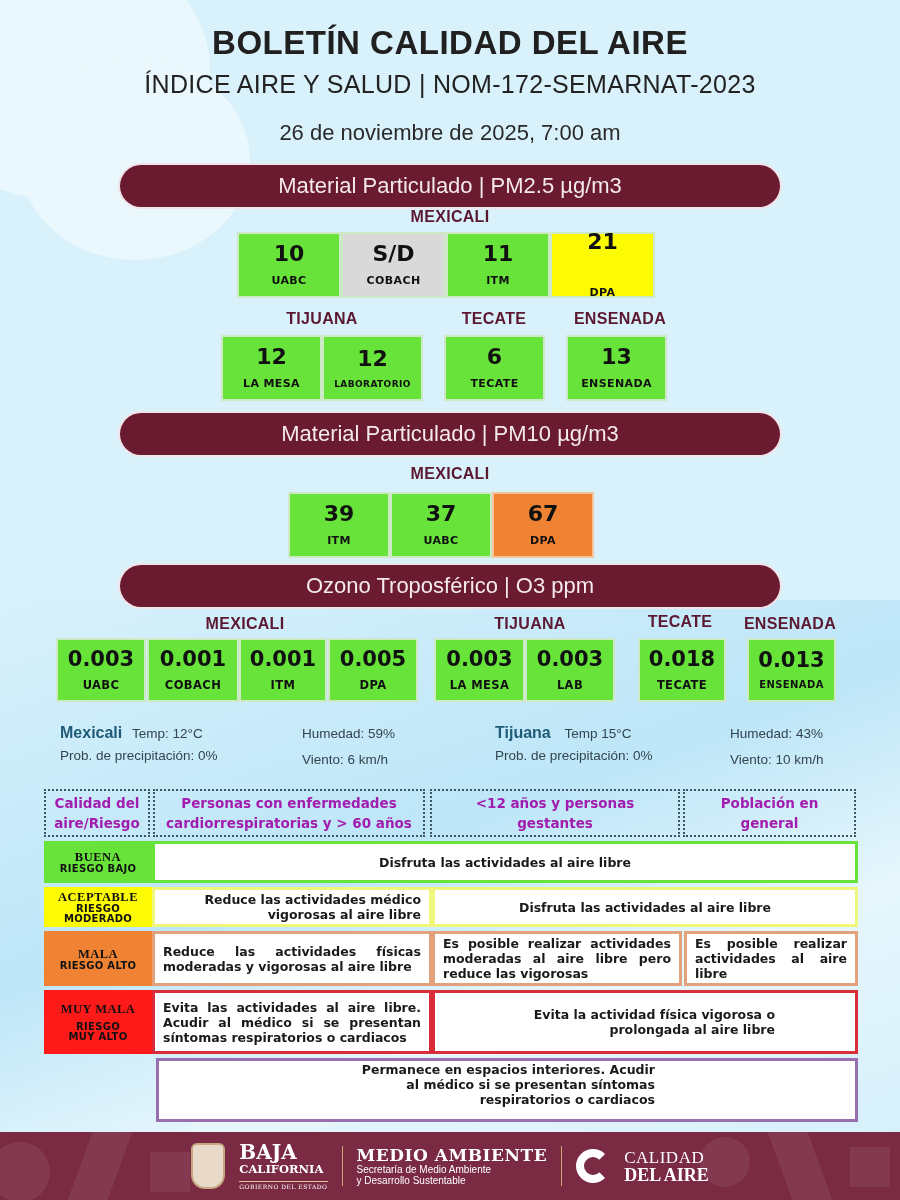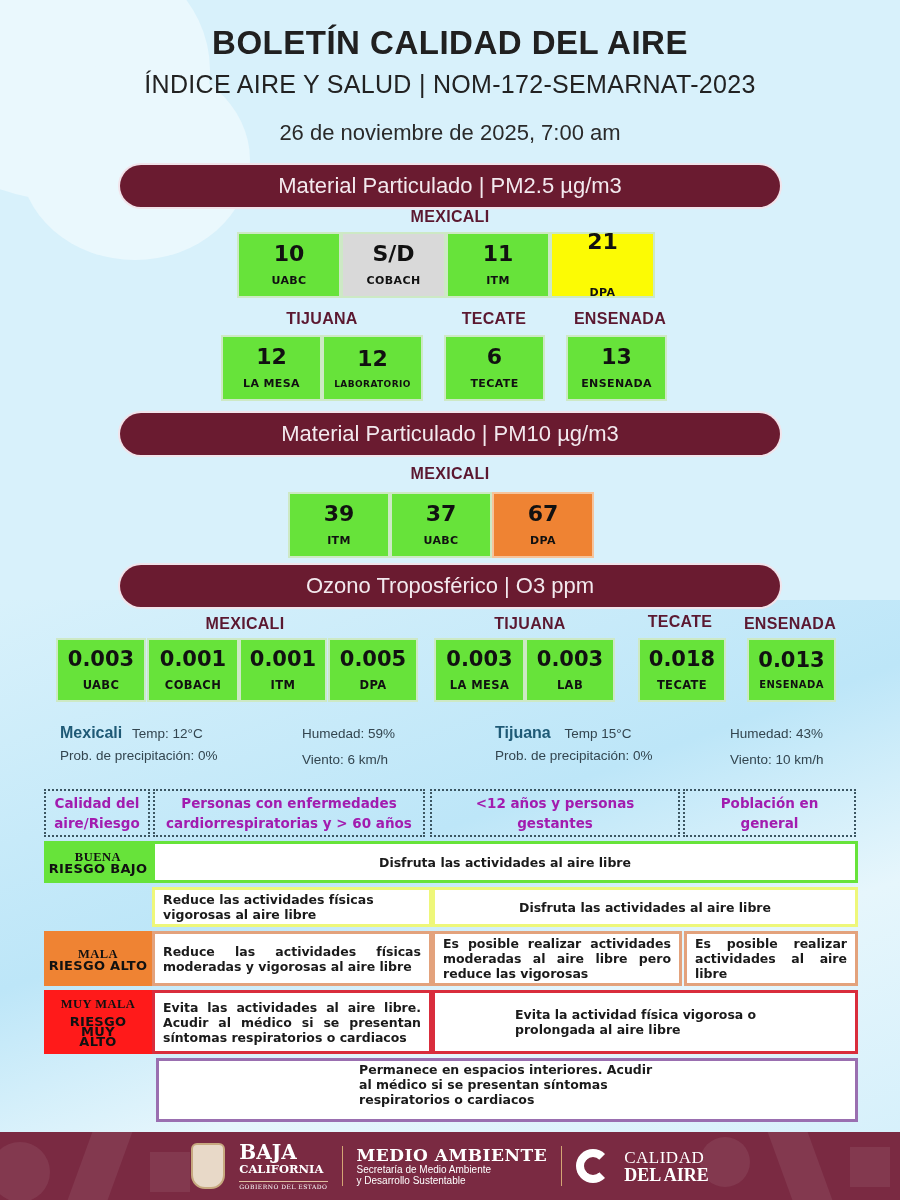--- a/index.html
+++ b/index.html
@@ -46,24 +46,24 @@
 
   .hdr-cell {
     position: absolute; border: 2px dotted #3b5561; display: flex; align-items: center; justify-content: center;
     text-align: center; font-family: "DejaVu Sans", sans-serif; font-weight: 700; font-size: 13.5px; line-height: 20px; color: #a21caf;
   }
   .risk-label {
     position: absolute; display: flex; flex-direction: column; align-items: center; justify-content: center; text-align: center;
     font-family: "DejaVu Sans", sans-serif; font-weight: 700; color: #111;
   }
   .risk-label .main { font-size: 12.5px; letter-spacing: 0.5px; line-height: 14px; font-family: Liberation Serif, serif; }
-  .risk-label .sub { font-size: 13px; letter-spacing: 0.3px; line-height: 10px; }
+  .risk-label .sub { font-size: 10px; letter-spacing: 0.3px; line-height: 10px; }
   .rec {
     position: absolute; background: #fff; display: flex; align-items: center; justify-content: center;
-    font-family: "DejaVu Sans", sans-serif; font-weight: 700; font-size: 12.5px; line-height: 15px; color: #1a1a1a; text-align: left; padding: 2px 8px;
+    font-family: "DejaVu Sans", sans-serif; font-weight: 700; font-size: 12.5px; line-height: 15px; color: #1a1a1a; text-align: right; padding: 2px 8px;
   }
   .rec.just { text-align: justify; justify-content: flex-start; text-align-last: left; }
 
   .footer {
     position: absolute; left: 0; top: 1132px; width: 900px; height: 68px; z-index: 2;
     background: #7a2a42; overflow: hidden;
   }
   .footer .pat { position: absolute; background: rgba(255,255,255,0.07); }
   .footer .logos { position: absolute; left: 0; top: 0; width: 900px; height: 68px; display: flex; align-items: center; justify-content: center; gap: 14px; color: #fff; }
   .crest { width: 34px; height: 46px; border-radius: 6px 6px 14px 14px; background: #e8d9c8; border: 2px solid #c7a97f; }
@@ -216,21 +216,25 @@
   <div class="hdr-cell" style="left:153px; top:789px; width:272px; height:48px;">Personas con enfermedades cardiorrespiratorias y &gt; 60 años</div>
   <div class="hdr-cell" style="left:430px; top:789px; width:250px; height:48px; padding:0 40px;">&lt;12 años y personas gestantes</div>
   <div class="hdr-cell" style="left:683px; top:789px; width:173px; height:48px; padding:0 20px;">Población en general</div>
 
   <div class="risk-label" style="left:44px; top:841px; width:108px; height:42px; background:#67e33a;">
     <span class="main">BUENA</span>
     <span class="sub">RIESGO BAJO</span>
   </div>
   <div class="rec" style="left:152px; top:841px; width:706px; height:42px; border:3px solid #67e33a;">Disfruta las actividades al aire libre</div>
 
-  <div class="rec" style="left:152px; top:887px; width:280px; height:40px; border:3px solid #eef77a;">Reduce las actividades físicas vigorosas al aire libre</div>
+  <div class="risk-label" style="left:44px; top:887px; width:108px; height:40px; background:#fcfb04;">
+    <span class="main">ACEPTABLE</span>
+    <span class="sub" style="width:70px;">RIESGO MODERADO</span>
+  </div>
+  <div class="rec" style="left:152px; top:887px; width:280px; height:40px; border:3px solid #eef77a;">Reduce las actividades médico vigorosas al aire libre</div>
   <div class="rec" style="left:432px; top:887px; width:426px; height:40px; border:3px solid #eef77a;">Disfruta las actividades al aire libre</div>
 
   <div class="risk-label" style="left:44px; top:931px; width:108px; height:55px; background:#ef8333;">
     <span class="main">MALA</span>
     <span class="sub">RIESGO ALTO</span>
   </div>
   <div class="rec just" style="left:152px; top:931px; width:280px; height:55px; border:3px solid #e3a27c; text-align:justify;">Reduce las actividades físicas moderadas y vigorosas al aire libre</div>
   <div class="rec just" style="left:432px; top:931px; width:250px; height:55px; border:3px solid #e3a27c;">Es posible realizar actividades moderadas al aire libre pero reduce las vigorosas</div>
   <div class="rec just" style="left:684px; top:931px; width:174px; height:55px; border:3px solid #e3a27c;">Es posible realizar actividades al aire libre</div>
 

